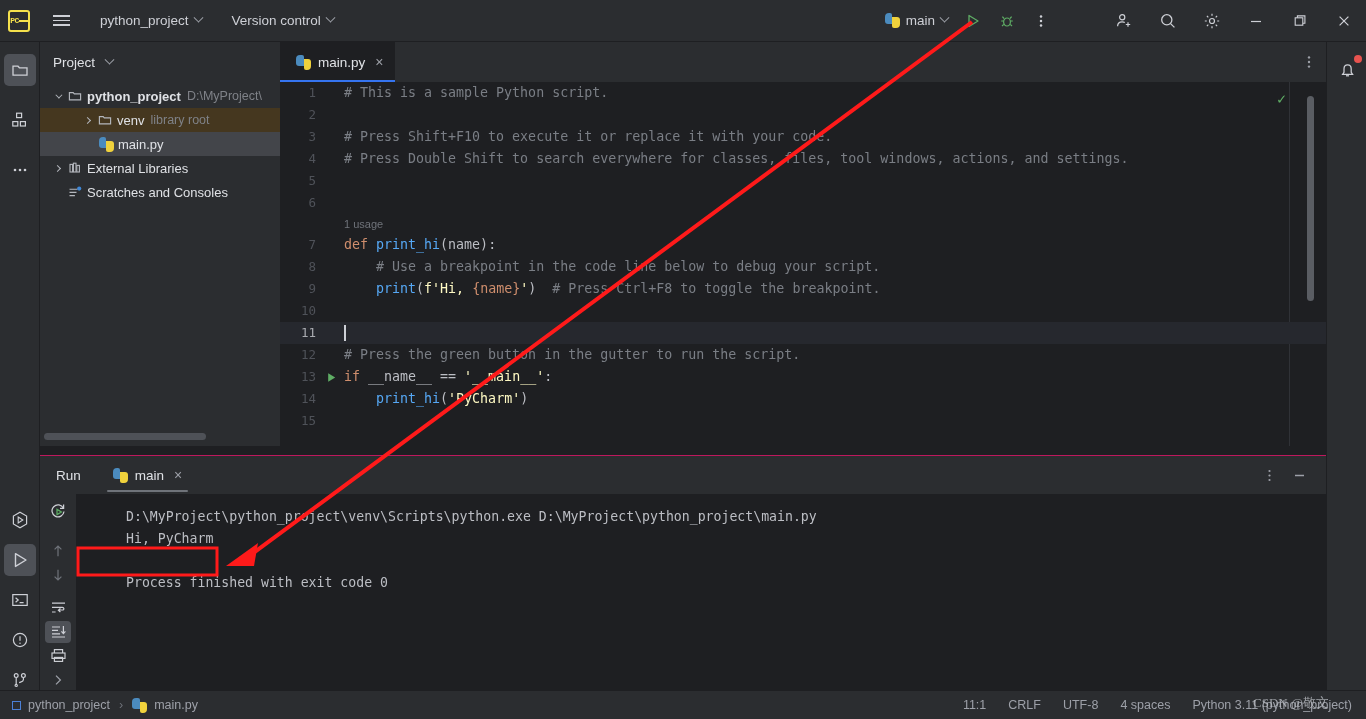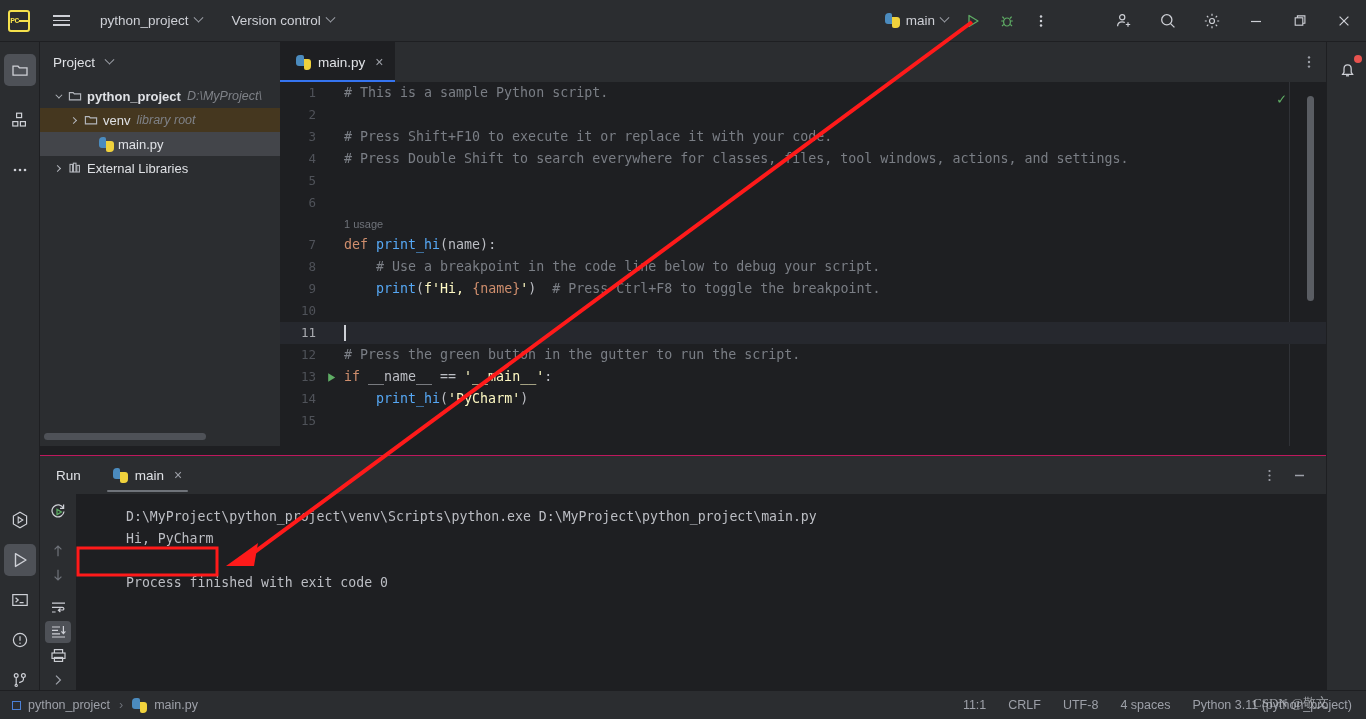--- a/index.html
+++ b/index.html
@@ -101,21 +101,21 @@
     width: 15px; height: 24px; display: flex; align-items: center; justify-content: center;
     flex: none;
   }
   .arrow .a-r { width: 5px; height: 5px; border-right: 1.4px solid #b4b7bd;
                 border-top: 1.4px solid #b4b7bd; transform: rotate(45deg); }
   .arrow .a-d { width: 5px; height: 5px; border-right: 1.4px solid #b4b7bd;
                 border-top: 1.4px solid #b4b7bd; transform: rotate(135deg) translate(-2px,0px); }
   .t-ico { width: 20px; display:flex; align-items:center; justify-content:center; flex:none; }
   .t-label { margin-left: 2px; }
   .t-bold { font-weight: bold; }
-  .t-dim { color: #7f8288; margin-left: 6px; font-size: 12.5px; font-style: italic; }
+  .t-dim { color: #7f8288; margin-left: 6px; font-size: 12.5px; }
   .pp-hscroll {
     position: absolute; left: 4px; bottom: 6px; width: 228px; height: 7px;
   }
   .pp-hscroll i { display:block; width: 162px; height: 7px; background: #4e5157; border-radius: 4px; }
 
   
   .editor-area {
     position: absolute; left: 280px; top: 42px; width: 1046px; height: 404px;
     background: #1e1f22;
   }
@@ -394,21 +394,21 @@
           </span>
         <span class="t-ico">
           <svg width="14" height="14" viewBox="0 0 14 14" stroke="#b4b7bd" stroke-width="1.15" fill="none">
             <path d="M1.4 3.6h3.8l1.1 1.3h6.3v6H1.4z"></path>
             </svg>
         </span>
         <span class="t-label t-bold">python_project</span>
         <span class="t-dim">D:\MyProject\</span>
       </div>
 
-      <div class="trow venv" style="padding-left:26px">
+      <div class="trow venv" style="padding-left:40px">
         <span class="arrow">
             <i class="a-r"></i>
           </span>
         <span class="t-ico">
           <svg width="14" height="14" viewBox="0 0 14 14" stroke="#b4b7bd" stroke-width="1.15" fill="none">
             <path d="M1.4 3.6h3.8l1.1 1.3h6.3v6H1.4z"></path>
             </svg>
         </span>
         <span class="t-label">venv</span>
         <span class="t-dim">library root</span>
@@ -429,20 +429,31 @@
         <span class="t-ico">
           <svg width="14" height="14" viewBox="0 0 14 14" stroke="#b4b7bd" stroke-width="1.1" fill="none">
             <rect x="2" y="3.4" width="2.6" height="7.6"></rect>
               <rect x="5.4" y="2.2" width="2.6" height="8.8"></rect>
             <rect x="8.8" y="4.4" width="2.6" height="6.6"></rect>
             </svg>
         </span>
         <span class="t-label">External Libraries</span>
       </div>
 
+      <div class="trow" style="padding-left:25px">
+        <span class="t-ico">
+          <svg width="15" height="15" viewBox="0 0 15 15">
+            <g stroke="#b4b7bd" stroke-width="1.15" fill="none">
+              <path d="M1.5 4.2h8 M1.5 7.4h7 M1.5 10.6h5.4"></path>
+            </g>
+            <circle cx="11.2" cy="3.6" r="2.1" fill="#3f87d6"></circle>
+          </svg>
+        </span>
+        <span class="t-label">Scratches and Consoles</span>
+      </div>
     </div>
 
     <div class="pp-hscroll">
         <i></i>
       </div>
   </div>
 
   <div class="editor-area">
     <div class="tabbar">
       <div class="tab">

